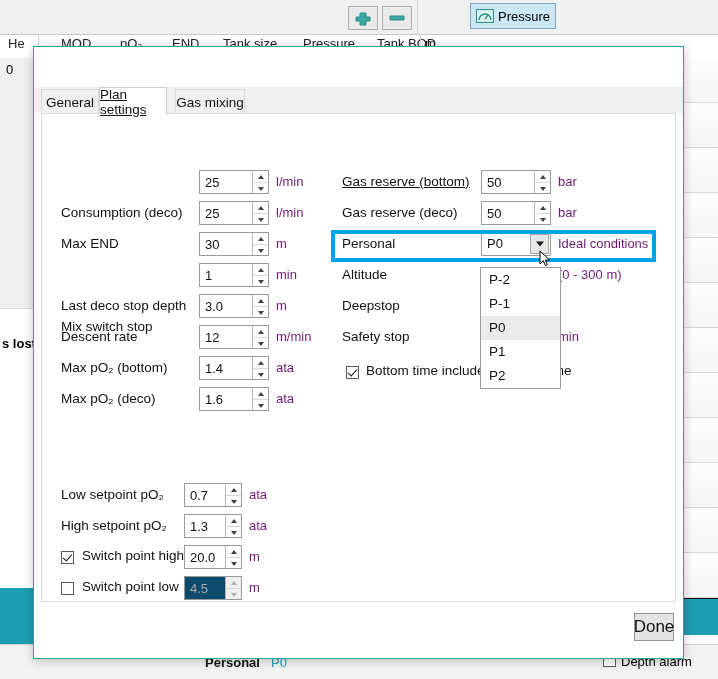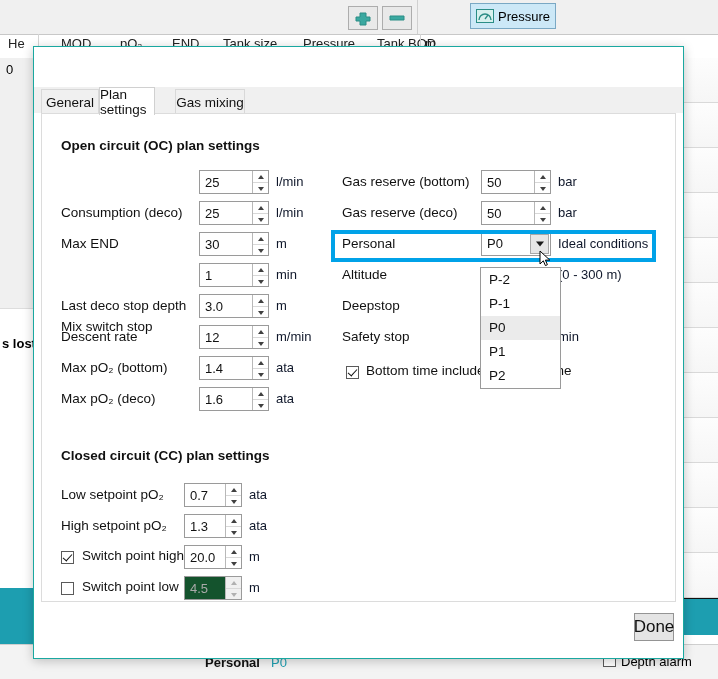--- a/index.html
+++ b/index.html
@@ -37,23 +37,23 @@
   .title-ico{position:absolute;left:9px;top:11px;width:20px;height:18px;}
   .title-txt{position:absolute;left:36px;top:11px;font-size:14px;color:#1a1a1a;}
   .wbtn{position:absolute;top:0;width:46px;height:40px;display:flex;align-items:center;justify-content:center;}
   .tabstrip{position:absolute;left:0;top:40px;right:0;height:26px;background:#f0f0f0;}
   .tab{position:absolute;top:0;height:26px;display:flex;align-items:center;justify-content:center;
        font-size:13.5px;color:#111;background:#f0f0f0;border:1px solid #d8d8d8;border-bottom:none;box-sizing:border-box;}
   .tab.active{background:#ffffff;border-color:#d0d0d0;z-index:3;height:28px;}
   .panel{position:absolute;left:7px;top:66px;right:7px;bottom:56px;background:#ffffff;border:1px solid #dcdcdc;box-sizing:border-box;}
   .sect-title{position:absolute;font-weight:bold;font-size:13.5px;color:#111;}
   .fld-label{position:absolute;font-size:13.5px;color:#111;white-space:nowrap;}
-  .unit{position:absolute;font-size:13px;color:#0f172a;white-space:nowrap;}
+  .unit{position:absolute;font-size:13px;color:#701a75;white-space:nowrap;}
   .spin{position:absolute;height:24px;box-sizing:border-box;background:#fff;border:1px solid #9a9a9a;}
-  .spin.dim{background:#14532d;}
+  .spin.dim{background:#0c4a6e;}
   .spin input{
     position:absolute;left:0;top:0;width:100%;height:100%;box-sizing:border-box;
     border:none;outline:none;background:transparent;padding:0 18px 0 5px;
     font-family:"Liberation Sans",sans-serif;font-size:13px;color:#111;
   }
   .spin.dim input{color:#a9a9a9;}
   .spin .btns{position:absolute;right:0;top:0;width:15px;height:100%;border-left:1px solid #b8b8b8;background:#fff;}
   .spin.dim .btns{background:#f0f0f0;}
   .spin .btns div{height:50%;position:relative;}
   .spin .btns div:first-child{border-bottom:1px solid #d8d8d8;}
@@ -154,28 +154,26 @@
     <div class="cb" style="left:603px;top:9px;"></div>
     <div class="bg-status" style="left:621px;top:9px;">Depth alarm</div>
   </div>
 </div>
 
 <div id="dlg">
 
 
   <div class="tabstrip">
     <div class="tab" style="left:7px;top:2px;width:58px;">General</div>
-    <div class="tab active" style="left:65px;top:0px;width:56px;">Plan settings</div>
+    <div class="tab active" style="left:65px;top:0px;width:68px;text-decoration:underline;">Plan settings</div>
     <div class="tab" style="left:141px;top:2px;width:70px;">Gas mixing</div>
   </div>
 
   <div class="panel">
 
-    <div class="sect-title" style="left:19px;top:24px;">Open circuit (OC) plan settings</div>
-    <div class="sect-title" style="left:19px;top:334px;">Closed circuit (CC) plan settings</div>
 
     <div class="spin" style="left:157px;top:56px;width:70px;">
       <input value="25" style="">
       <div class="btns">
           <div>
             <i class="ar up"></i>
           </div>
           <div>
             <i class="ar dn"></i>
           </div>
@@ -274,21 +272,21 @@
           <div>
             <i class="ar up"></i>
           </div>
           <div>
             <i class="ar dn"></i>
           </div>
         </div>
     </div>
     <div class="unit" style="left:234px;top:277px;">ata</div>
 
-    <div class="fld-label" style="left:300px;top:60px;">Gas reserve (bottom)</div>
+    <div class="fld-label" style="left:300px;top:60px;text-decoration:underline;">Gas reserve (bottom)</div>
     <div class="spin" style="left:439px;top:56px;width:70px;">
       <input value="50" style="">
       <div class="btns">
           <div>
             <i class="ar up"></i>
           </div>
           <div>
             <i class="ar dn"></i>
           </div>
         </div>

